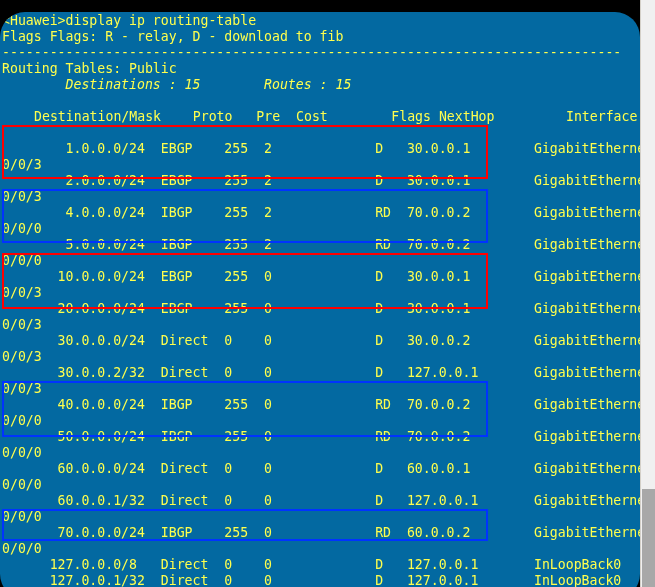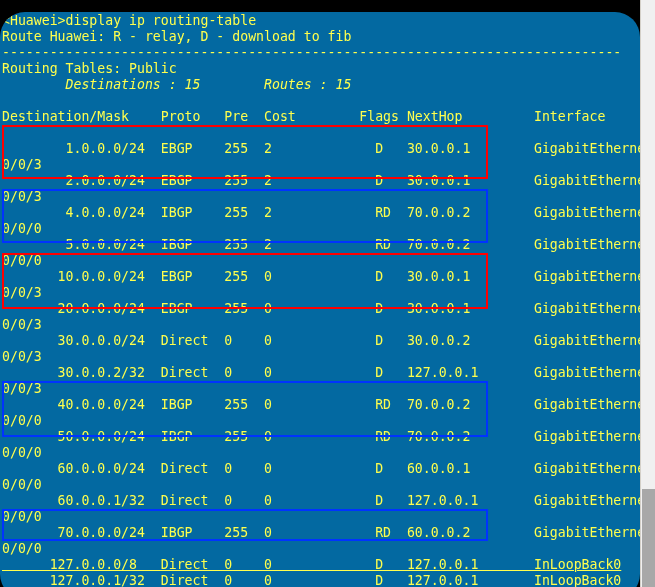--- a/index.html
+++ b/index.html
@@ -77,26 +77,26 @@
   }
 </style>
 </head>
 <body>
 
 <div id="screen">
 
   <div id="terminal">
 
   <div class="line" style="top: 1px;">&lt;Huawei&gt;display ip routing-table</div>
-      <div class="line" style="top: 17px;">Route Huawei: R - relay, D - download to fib</div>
+      <div class="line" style="top: 17px;">Flags Flags: R - relay, D - download to fib</div>
       <div class="line" style="top: 33px;">------------------------------------------------------------------------------</div>
       <div class="line" style="top: 49px;">Routing Tables: Public</div>
       <div class="line" style="top: 65px; font-style: italic;">        Destinations : 15        Routes : 15</div>
       <div class="line" style="top: 81px;"></div>
-      <div class="line" style="top: 97px;">Destination/Mask    Proto   Pre  Cost        Flags NextHop         Interface</div>
+      <div class="line" style="top: 97px; margin-left: 32px;">Destination/Mask    Proto   Pre  Cost        Flags NextHop         Interface</div>
       <div class="line" style="top: 113px;"></div>
       <div class="line" style="top: 129px;">        1.0.0.0/24  EBGP    255  2             D   30.0.0.1        GigabitEthernet</div>
       <div class="line" style="top: 145px;">0/0/3</div>
       <div class="line" style="top: 161px;">        2.0.0.0/24  EBGP    255  2             D   30.0.0.1        GigabitEthernet</div>
       <div class="line" style="top: 177px;">0/0/3</div>
       <div class="line" style="top: 193px;">        4.0.0.0/24  IBGP    255  2             RD  70.0.0.2        GigabitEthernet</div>
       <div class="line" style="top: 209px;">0/0/0</div>
       <div class="line" style="top: 225px;">        5.0.0.0/24  IBGP    255  2             RD  70.0.0.2        GigabitEthernet</div>
       <div class="line" style="top: 241px;">0/0/0</div>
       <div class="line" style="top: 257px;">       10.0.0.0/24  EBGP    255  0             D   30.0.0.1        GigabitEthernet</div>
@@ -110,21 +110,21 @@
       <div class="line" style="top: 385px;">       40.0.0.0/24  IBGP    255  0             RD  70.0.0.2        GigabitEthernet</div>
       <div class="line" style="top: 401px;">0/0/0</div>
       <div class="line" style="top: 417px;">       50.0.0.0/24  IBGP    255  0             RD  70.0.0.2        GigabitEthernet</div>
       <div class="line" style="top: 433px;">0/0/0</div>
       <div class="line" style="top: 449px;">       60.0.0.0/24  Direct  0    0             D   60.0.0.1        GigabitEthernet</div>
       <div class="line" style="top: 465px;">0/0/0</div>
       <div class="line" style="top: 481px;">       60.0.0.1/32  Direct  0    0             D   127.0.0.1       GigabitEthernet</div>
       <div class="line" style="top: 497px;">0/0/0</div>
       <div class="line" style="top: 513px;">       70.0.0.0/24  IBGP    255  0             RD  60.0.0.2        GigabitEthernet</div>
       <div class="line" style="top: 529px;">0/0/0</div>
-      <div class="line" style="top: 545px; text-decoration: underline;">      127.0.0.0/8   Direct  0    0             D   127.0.0.1       InLoopBack0</div>
+      <div class="line" style="top: 545px;">      127.0.0.0/8   Direct  0    0             D   127.0.0.1       InLoopBack0</div>
       <div class="line" style="top: 561px; text-align: center;">      127.0.0.1/32  Direct  0    0             D   127.0.0.1       InLoopBack0</div>
     </div>
 
   <div id="annotation-layer">
       <div class="hl-box" style="left: 2px; top: 125px; width: 486px; height: 54px; border-color: rgb(255, 0, 0);"></div>
       <div class="hl-box blue" style="left: 2px; top: 189px; width: 486px; height: 54px; border-color: rgb(0, 51, 255);"></div>
       <div class="hl-box" style="left: 2px; top: 253px; width: 486px; height: 56px; border-color: rgb(255, 0, 0);"></div>
       <div class="hl-box blue" style="left: 2px; top: 381px; width: 486px; height: 56px; border-color: rgb(0, 51, 255);"></div>
       <div class="hl-box blue" style="left: 2px; top: 509px; width: 486px; height: 32px; border-color: rgb(0, 51, 255);"></div>
     </div>

